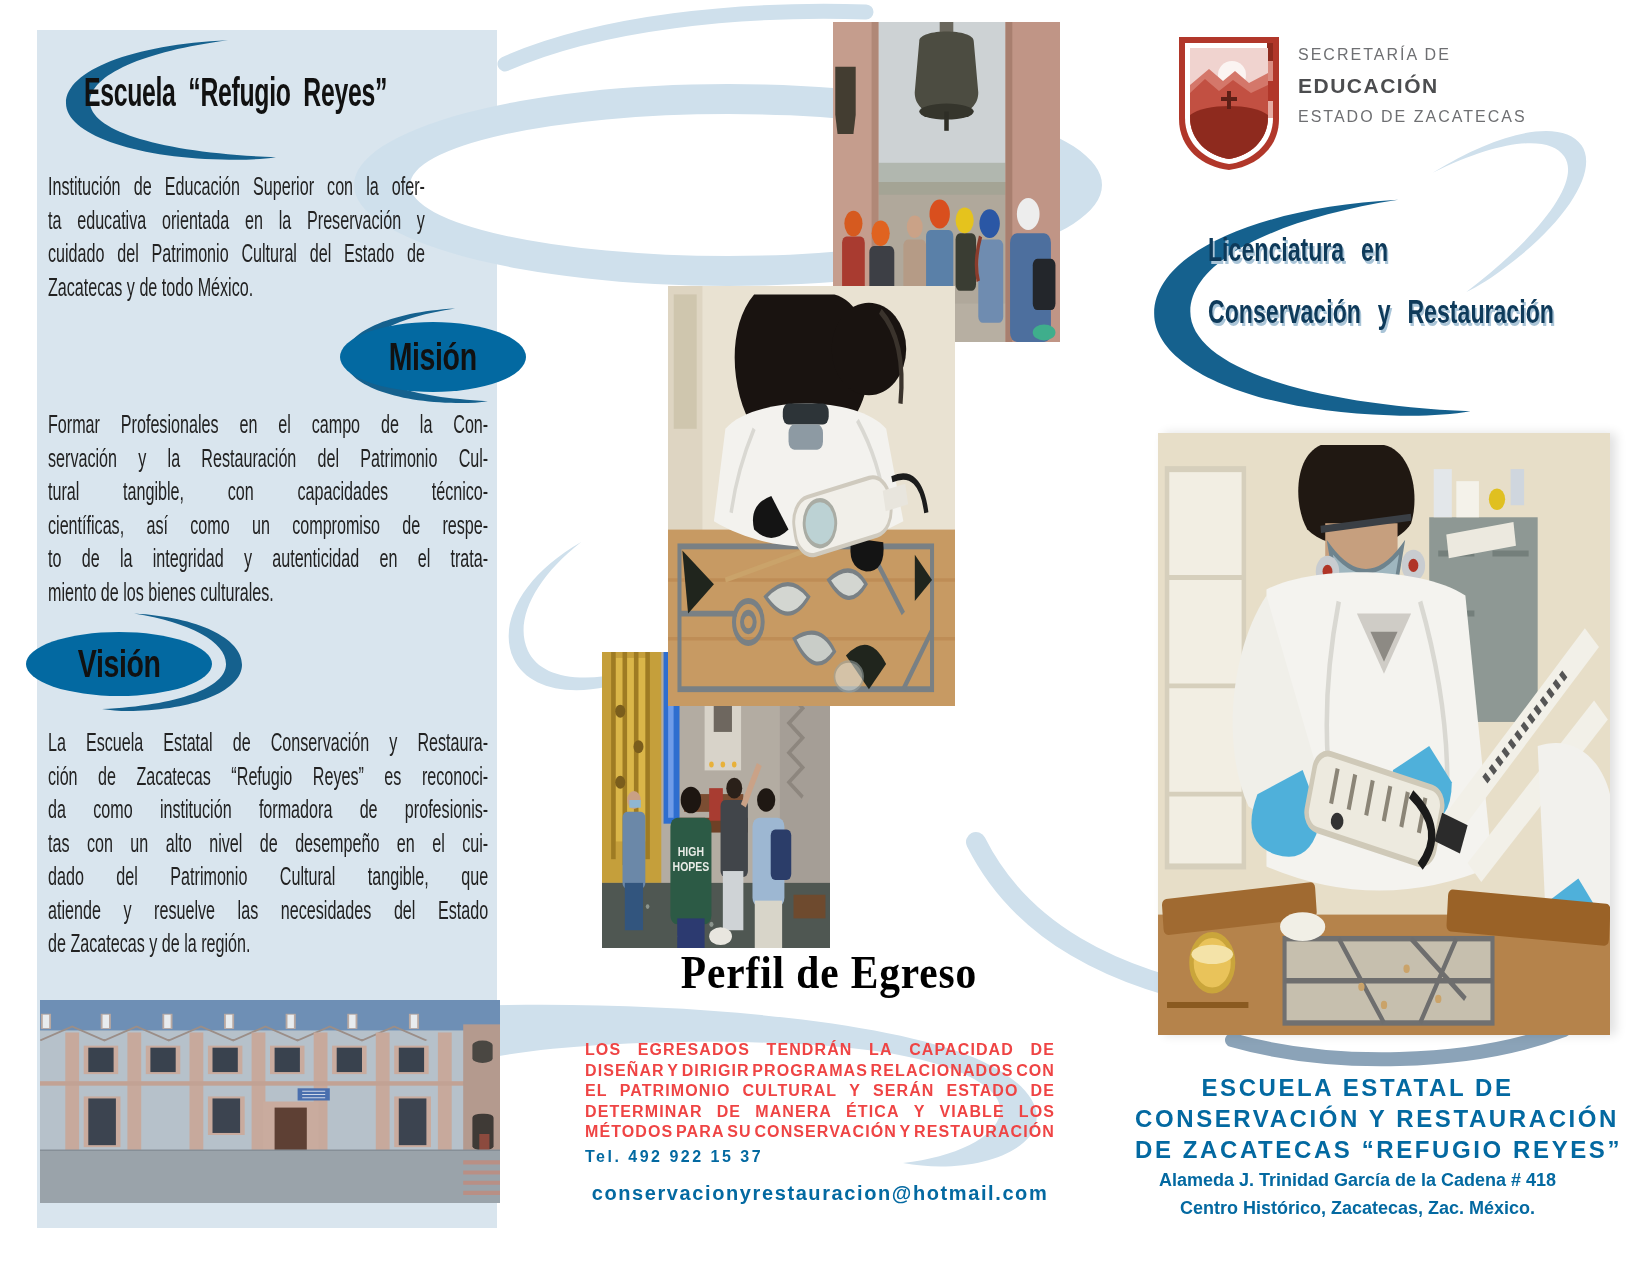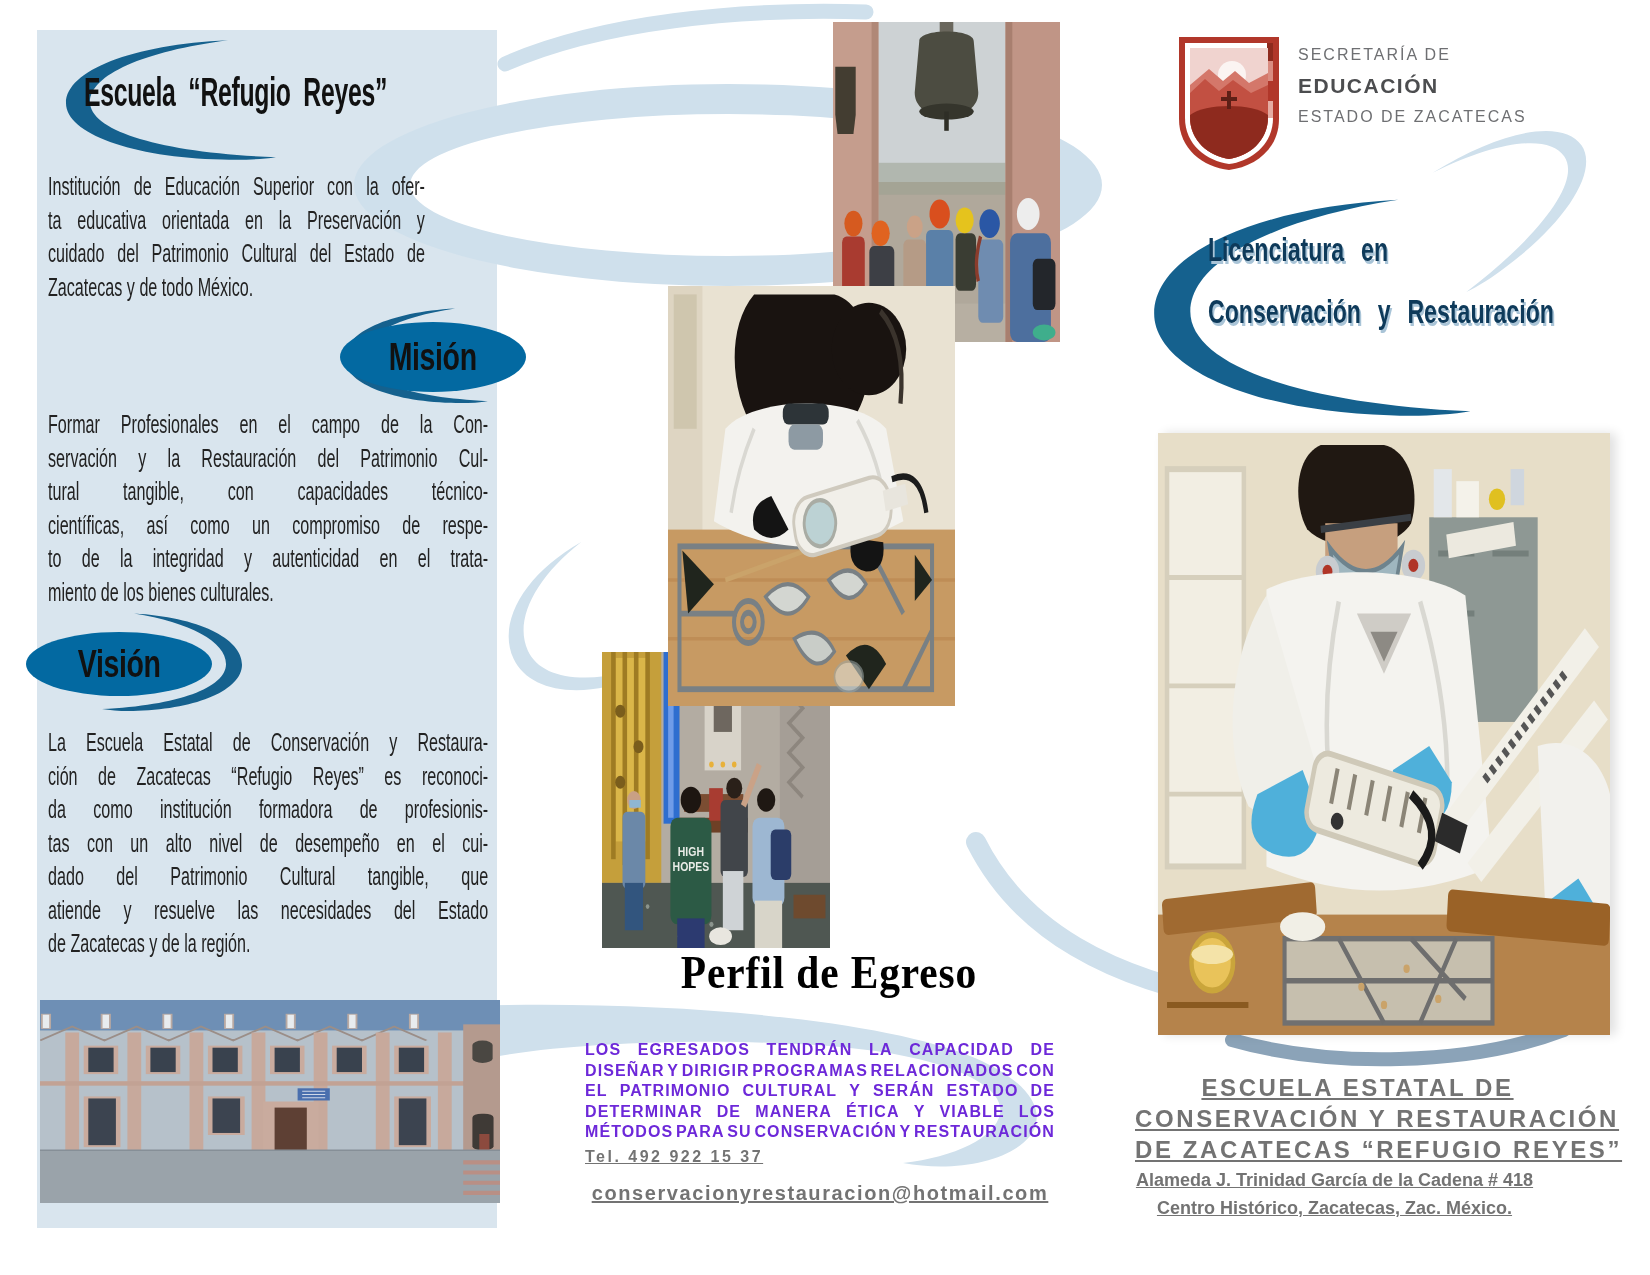--- a/index.html
+++ b/index.html
@@ -17,23 +17,23 @@
         border-width:30px 56px;border-radius:50%;z-index:3;box-sizing:border-box;}
   .photo{z-index:4;}
   .photo svg{display:block;width:100%;height:100%;}
   .badge{background:#0369a1;border-radius:50%;display:flex;align-items:center;justify-content:center;z-index:5;}
   .z5{z-index:5;} .z6{z-index:6;}
   
   .para{font-size:26px;line-height:33.5px;font-weight:400;color:#222;}
   .jl{display:flex;justify-content:space-between;white-space:nowrap;}
   .pl{white-space:nowrap;}
   .heading{font-weight:700;letter-spacing:-.5px;color:#111;}
-  .capspara{font-size:16px;line-height:20.6px;font-weight:700;letter-spacing:1.1px;color:#6d28d9;}
+  .capspara{font-size:16px;line-height:20.6px;font-weight:700;letter-spacing:1.1px;color:#ef4444;}
   #perfil-title{font-family:"Liberation Serif", serif;font-weight:700;font-size:46px;letter-spacing:1px;color:#000;}
-  .gil{font-weight:700;color:#737373;text-decoration:underline;}
+  .gil{font-weight:700;color:#0369a1;}
   .prog-line{font-weight:700;font-size:34px;color:#0e3a5a;letter-spacing:0;word-spacing:.45em;
              text-shadow:2.5px 2.5px 0 #a9c4d7;white-space:nowrap;}
   .logo-line{color:#6e6f72;letter-spacing:2px;white-space:nowrap;}
 </style>
 </head>
 <body>
 
 <div id="page">
 
   <svg id="deco" class="abs" viewBox="0 0 1650 1275" fill="none">
@@ -518,18 +518,18 @@
       <path d="M0,74 h100" stroke="#868f97" stroke-width=".8"></path>
       <path d="M92,80 h8 M92,85 h8 M92,90 h8 M92,95 h8" stroke="#b98f85" stroke-width="2"></path>
     </svg>
   </div>
 
   <div class="abs z6 gil" style="left:1135px;top:1072px;width:445px;text-align:center;font-size:24px;letter-spacing:2.6px;line-height:31px">
       <div class="pl">ESCUELA ESTATAL DE</div>
       <div class="pl">CONSERVACIÓN Y RESTAURACIÓN</div>
       <div class="pl">DE ZACATECAS “REFUGIO REYES”</div>
     </div>
-  <div class="abs z6 gil" style="left:1112px;top:1166px;width:445px;text-align:center;font-size:18px;line-height:28px">
+  <div class="abs z6 gil" style="left:1135px;top:1166px;width:445px;text-align:center;font-size:18px;line-height:28px">
       <div class="pl">Alameda  J. Trinidad García de la Cadena # 418</div>
       <div class="pl">Centro Histórico, Zacatecas, Zac. México.</div>
     </div>
 
 </div>
 
 </body></html>

